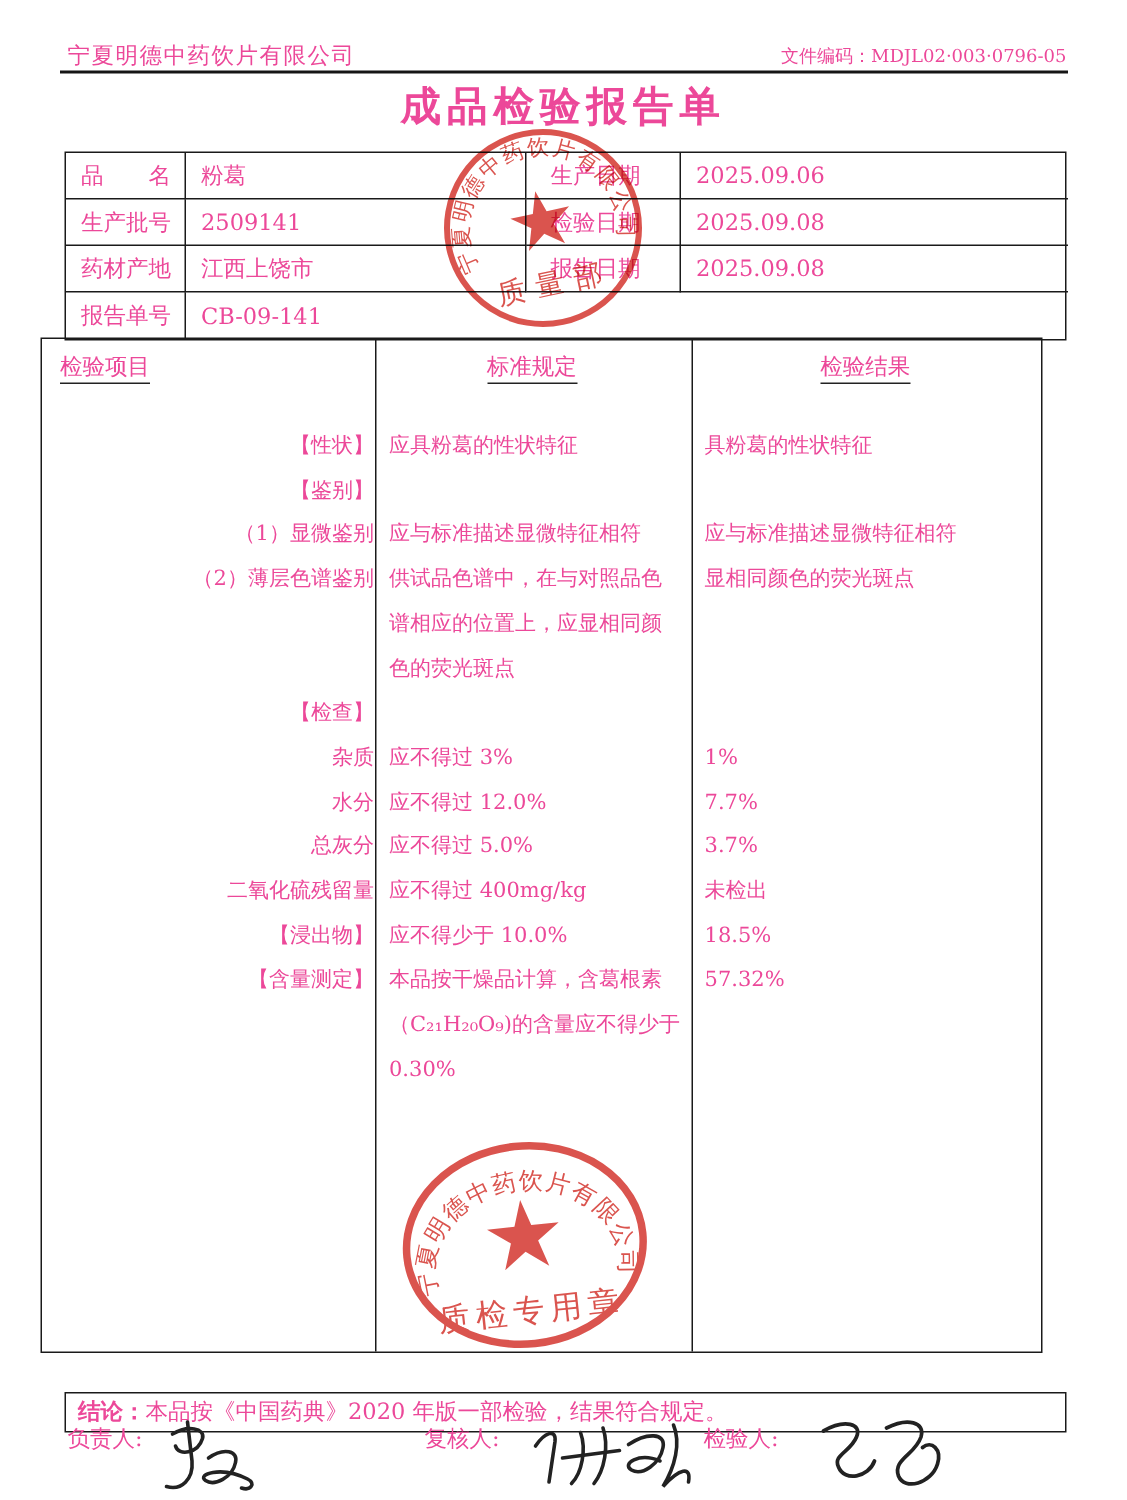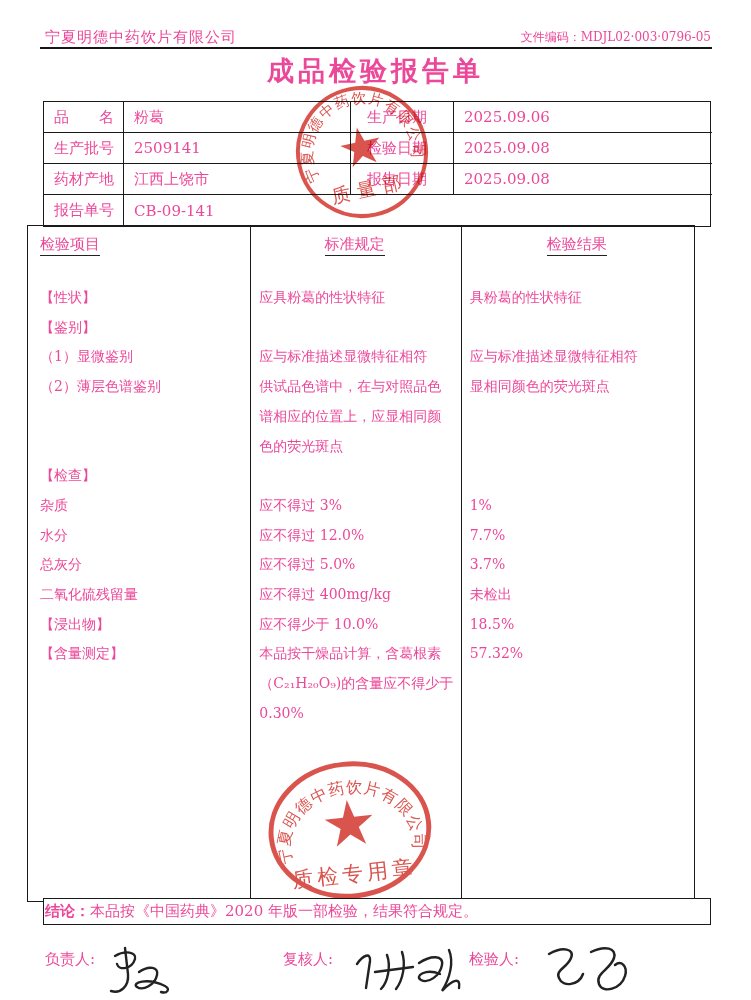--- a/index.html
+++ b/index.html
@@ -29,27 +29,27 @@
   .items { position:absolute; left:27px; top:225px; width:668px; height:677px;
            border:1.5px solid #1a1a1a; font-size:14px; }
   .vline { position:absolute; top:0; bottom:0; width:1px; background:#1a1a1a; }
   .vline.v1 { left:222px; } .vline.v2 { left:433px; }
   .thead { display:flex; height:57px; padding-top:9px; }
   .thead .c1 { width:222px; padding-left:12px; }
   .thead .c2 { width:211px; text-align:center; }
   .thead .c3 { width:235px; text-align:center; }
   .thead span { border-bottom:1px solid #222; padding-bottom:2px; font-size:15px; }
   .irow { display:flex; min-height:29.7px; line-height:29.7px; }
-  .irow .c1 { width:222px; padding-left:12px; }
+  .irow .c1 { width:222px; padding-left:12px;text-align:right; }
   .irow .c2 { width:211px; padding-left:10px; padding-right:6px; }
   .irow .c3 { width:235px; padding-left:10px; padding-right:6px; }
   
-  .conclusion { position:absolute; left:43px; top:898px; width:668px; height:27px;
+  .conclusion { position:absolute; left:43px; top:928px; width:668px; height:27px;
                 border:1.5px solid #1a1a1a; display:flex; align-items:center;
-                padding-left:1px; font-size:15px; background:#fff; }
+                padding-left:8px; font-size:15px; background:#fff; }
   .conclusion b { font-weight:bold; }
   .sigs { position:absolute; left:43px; top:934px; width:668px; height:60px; font-size:15px;margin-top:12px; }
   .siggroup { position:absolute; top:4px; }
   .siggroup svg { position:absolute; top:-8px; }
   
   .stamp { position:absolute; mix-blend-mode:multiply; opacity:0.92; }
   .stamp-top { left:292px; top:82px; }
   .stamp-bottom { left:264px; top:757px; }
 </style>
 </head>

